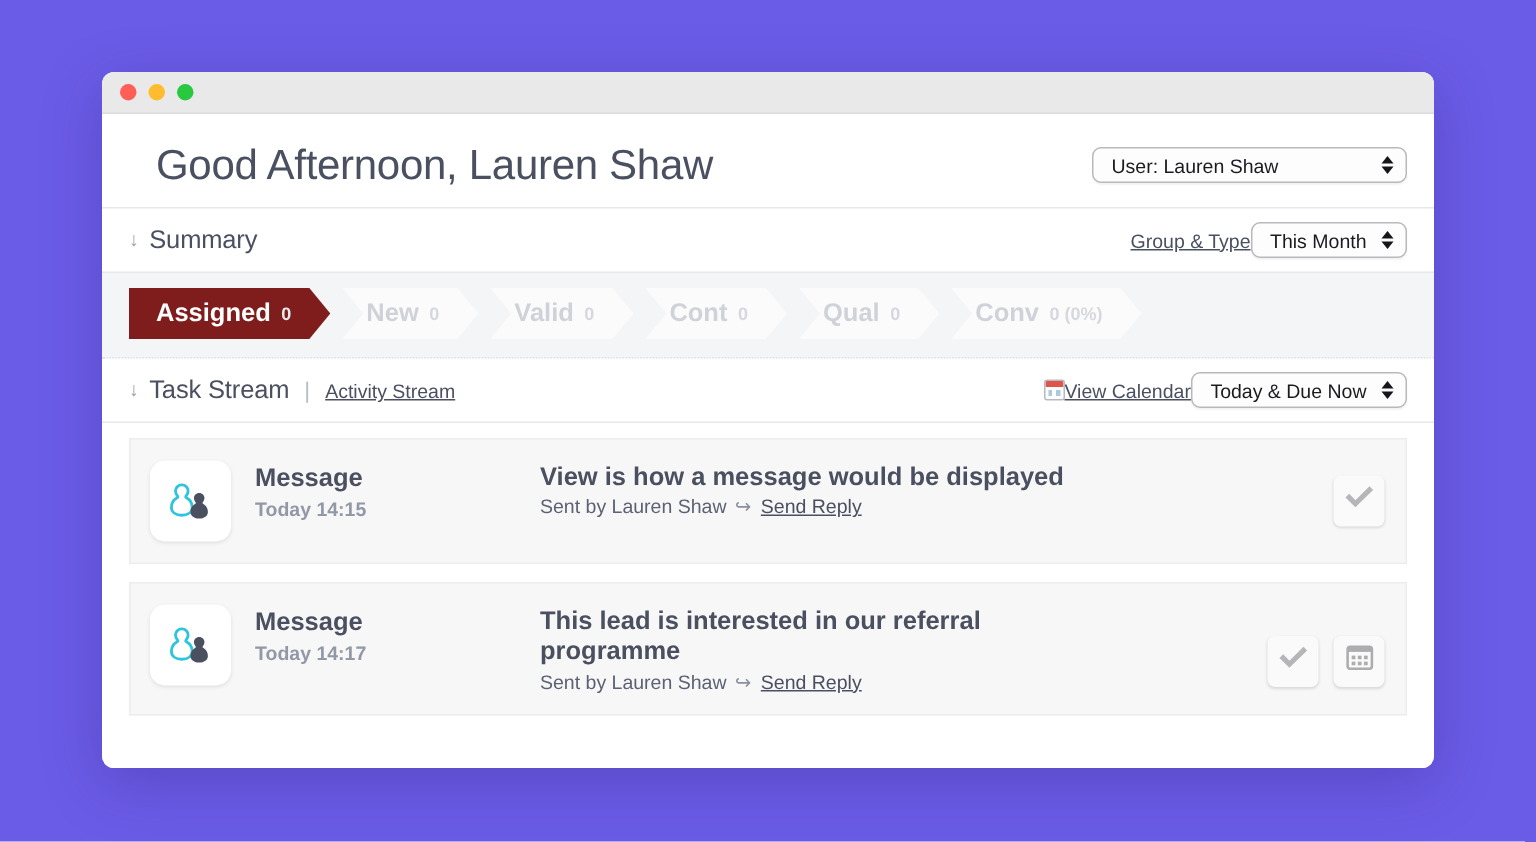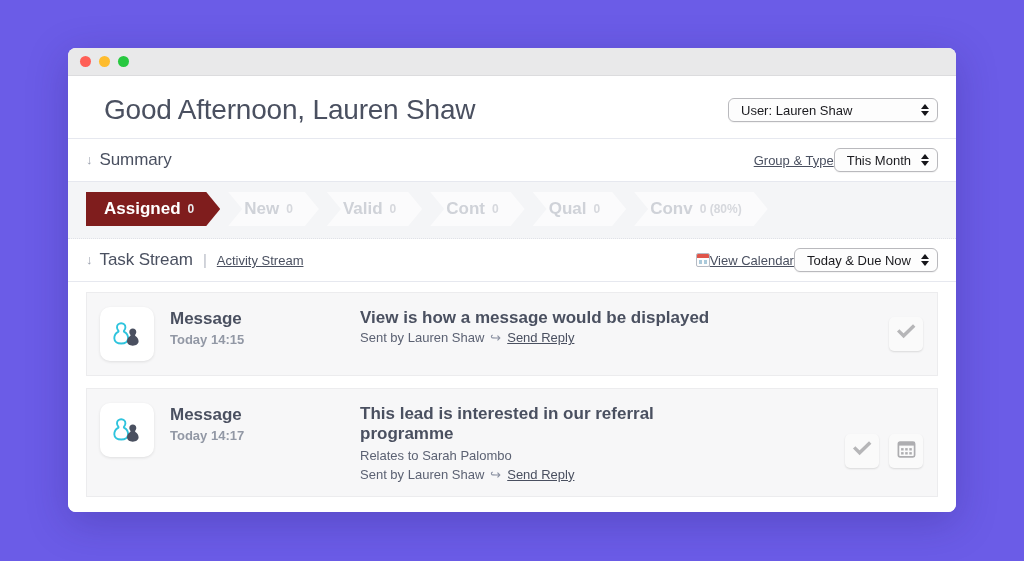--- a/index.html
+++ b/index.html
@@ -350,21 +350,21 @@
           <div class="chev">
             <span>Cont</span>
             <span class="cnum">0</span>
           </div>
           <div class="chev">
             <span>Qual</span>
             <span class="cnum">0</span>
           </div>
           <div class="chev">
             <span>Conv</span>
-            <span class="cnum">0 (80%)</span>
+            <span class="cnum">0 (0%)</span>
           </div>
         </div>
     </div>
 
     <div class="section-head">
       <div class="sec-left">
         <span class="caret">↓</span>
         <span class="sec-title">Task Stream</span>
         <span class="sec-sep">|</span>
         <span class="linktext">Activity Stream</span>
@@ -416,21 +416,20 @@
               <path d="M11.2 6.2c2.5 0 4.2 1.9 4.2 4.1 0 1.5-.7 2.6-1.3 3.3-.4.5-.3 1 .2 1.3 2.3 1.3 3.8 3.6 3.8 6.4 0 3.3-3 5.2-6.9 5.2S4.3 24.6 4.3 21.3c0-2.8 1.5-5.1 3.8-6.4.5-.3.6-.8.2-1.3-.6-.7-1.3-1.8-1.3-3.3 0-2.2 1.7-4.1 4.2-4.1z" fill="none" stroke="#2fc4dd" stroke-width="1.9"></path>
               <path d="M22.8 11.6c2.1 0 3.5 1.6 3.5 3.4 0 1.2-.6 2.2-1.1 2.8-.3.4-.2.8.2 1.1 1.9 1.1 3.2 3 3.2 5.4 0 2.8-2.6 4.4-5.8 4.4s-5.8-1.6-5.8-4.4c0-2.4 1.3-4.3 3.2-5.4.4-.2.5-.7.2-1.1-.5-.6-1.1-1.6-1.1-2.8 0-1.8 1.4-3.4 3.5-3.4z" fill="#4a5060"></path>
             </svg>
           </div>
           <div class="meta">
             <div class="mtitle">Message</div>
             <div class="mtime">Today 14:17</div>
           </div>
           <div class="body">
             <div class="btitle">This lead is interested in our referral programme</div>
-            <div class="bsub">Relates to Sarah Palombo</div>
             <div class="bline">
               <span>Sent by Lauren Shaw</span>
               <span class="reply-arrow">↩</span>
               <span class="linktext">Send Reply</span>
             </div>
           </div>
           <div class="actions">
             <div class="abtn">
               <span><svg width="20" height="20" viewBox="0 0 20 20">
                   <path d="M3.4 9.6l4.2 4.2L17 4.6" fill="none" stroke="#b6b6b8" stroke-width="3.4" stroke-linecap="square"></path>

